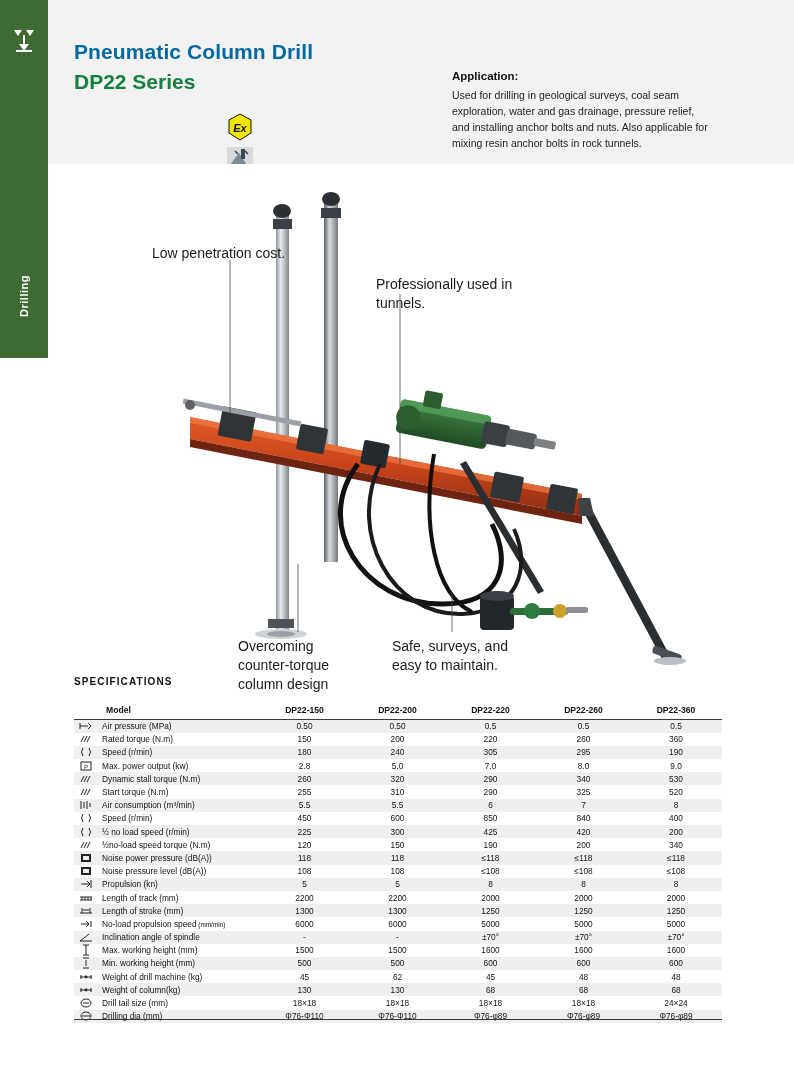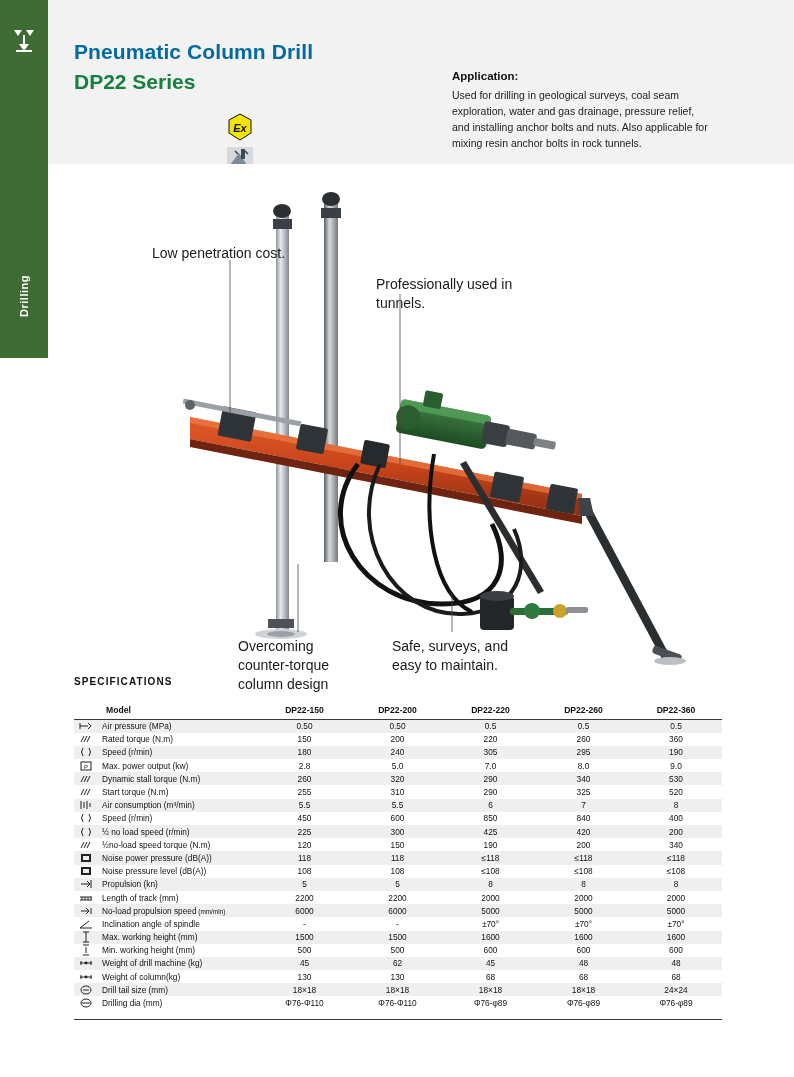--- a/index.html
+++ b/index.html
@@ -511,20 +511,35 @@
           <td class="label-cell">Length of track (mm)</td>
           <td class="val">2200</td>
           <td class="val">2200</td>
           <td class="val">2000</td>
           <td class="val">2000</td>
           <td class="val">2000</td>
         </tr>
         <tr>
           <td class="icon-cell">
             <svg width="14" height="10" viewBox="0 0 14 10">
+              <path d="M1 7h12" stroke="#222" stroke-width="1" fill="none"></path>
+              <path d="M3 2v5 M11 2v5" stroke="#222" stroke-width="1" fill="none"></path>
+              <path d="M4 4h6" stroke="#222" stroke-width="1" fill="none"></path>
+            </svg>
+          </td>
+          <td class="label-cell">Length of stroke (mm)</td>
+          <td class="val">1300</td>
+          <td class="val">1300</td>
+          <td class="val">1250</td>
+          <td class="val">1250</td>
+          <td class="val">1250</td>
+        </tr>
+        <tr>
+          <td class="icon-cell">
+            <svg width="14" height="10" viewBox="0 0 14 10">
               <path d="M2 5h8" stroke="#222" stroke-width="1" fill="none"></path>
               <path d="M7 2l3 3-3 3" stroke="#222" stroke-width="1" fill="none"></path>
               <path d="M12 2v6" stroke="#222" stroke-width="1" fill="none"></path>
             </svg>
           </td>
           <td class="label-cell">No-load propulsion speed<span class="unit-small"> (mm/min)</span></td>
           <td class="val">6000</td>
           <td class="val">6000</td>
           <td class="val">5000</td>
           <td class="val">5000</td>

